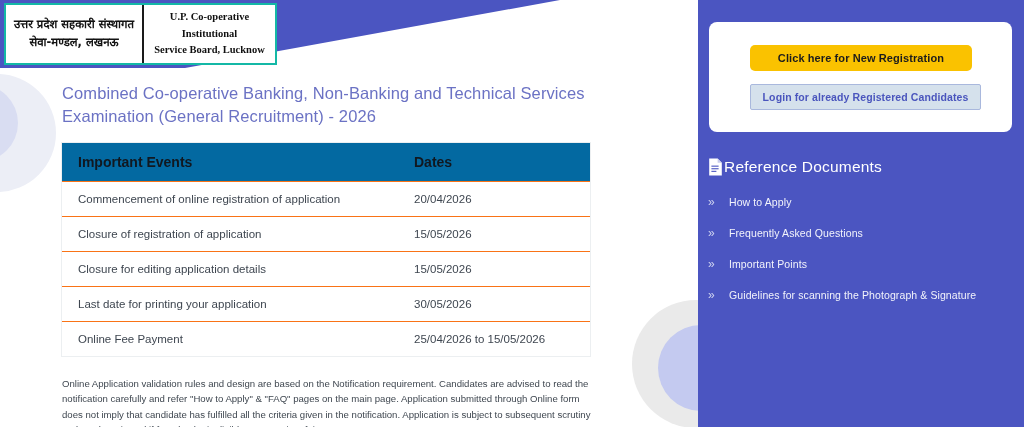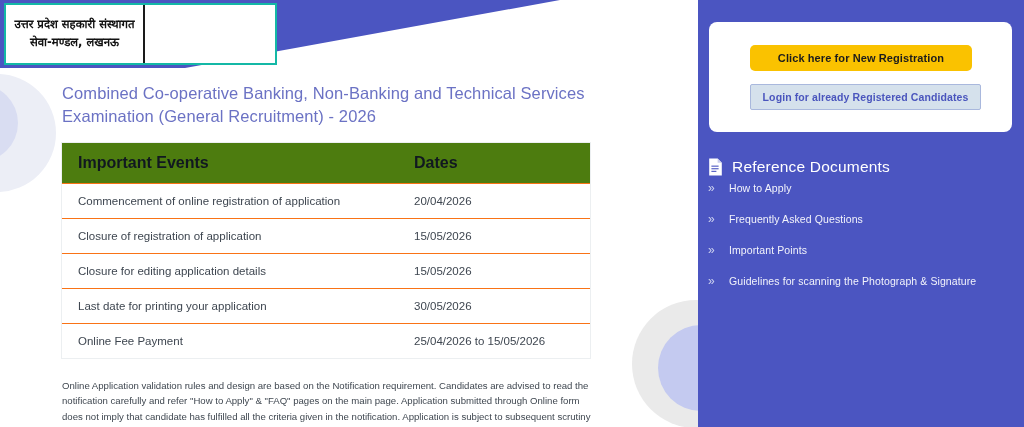--- a/index.html
+++ b/index.html
@@ -82,24 +82,24 @@
 
   
   #schedule-table {
     width: 528px;
     border-collapse: collapse;
     background: #ffffff;
     font-size: 11.5px;
     box-shadow: 0 0 0 1px #eceff1;
   }
   #schedule-table thead th {
-    background: #4d7c0f;
+    background: #0369a1;
     color: #111820;
     font-weight: 700;
-    font-size: 16px;
+    font-size: 14px;
     text-align: left;
     padding: 11px 16px;
   }
   #schedule-table tbody td {
     color: #3e4650;
     font-weight: 400;
     padding: 11px 16px;
     border-top: 1px solid #f97316;
     white-space: nowrap;
   }
@@ -155,22 +155,22 @@
     color: #4a55bd;
     font-family: "Liberation Sans", sans-serif;
     font-size: 10.5px; font-weight: 700;
     cursor: pointer;
     letter-spacing: .1px;
   }
 
   
   #reference-section { position: absolute; left: 10px; top: 158px; width: 310px; }
   #reference-header {
-    display: flex; align-items: center; gap: 9px;
-    margin-bottom: 6px;
+    display: flex; align-items: center; gap: 1px;
+    margin-bottom: 20px;
   }
   #doc-icon { flex: 0 0 auto; width: 15px; height: 18px; display: block; }
   #reference-title {
     color: #ffffff;
     font-size: 15.5px;
     font-weight: 400;
     letter-spacing: .2px;
   }
   .ref-item {
     display: flex; align-items: center;
@@ -201,20 +201,24 @@
   <div class="deco" id="deco-left-inner"></div>
   <div class="deco" id="deco-br-outer"></div>
   <div class="deco" id="deco-br-inner"></div>
 
   <div id="banner-diagonal"></div>
 
   <div id="logo-box">
     <div class="logo-half" id="logo-hindi">
       <span>उत्तर प्रदेश सहकारी संस्थागत</span>
       <span>सेवा-मण्डल, लखनऊ</span>
+    </div>
+    <div class="logo-half" id="logo-english">
+      <span>U.P. Co-operative Institutional</span>
+      <span>Service Board, Lucknow</span>
     </div>
   </div>
 
   <div id="left-pane">
     <div id="content">
 
       <h1 id="exam-title">Combined Co-operative Banking, Non-Banking and Technical Services Examination (General Recruitment) - 2026</h1>
 
       <table id="schedule-table">
         <thead>

